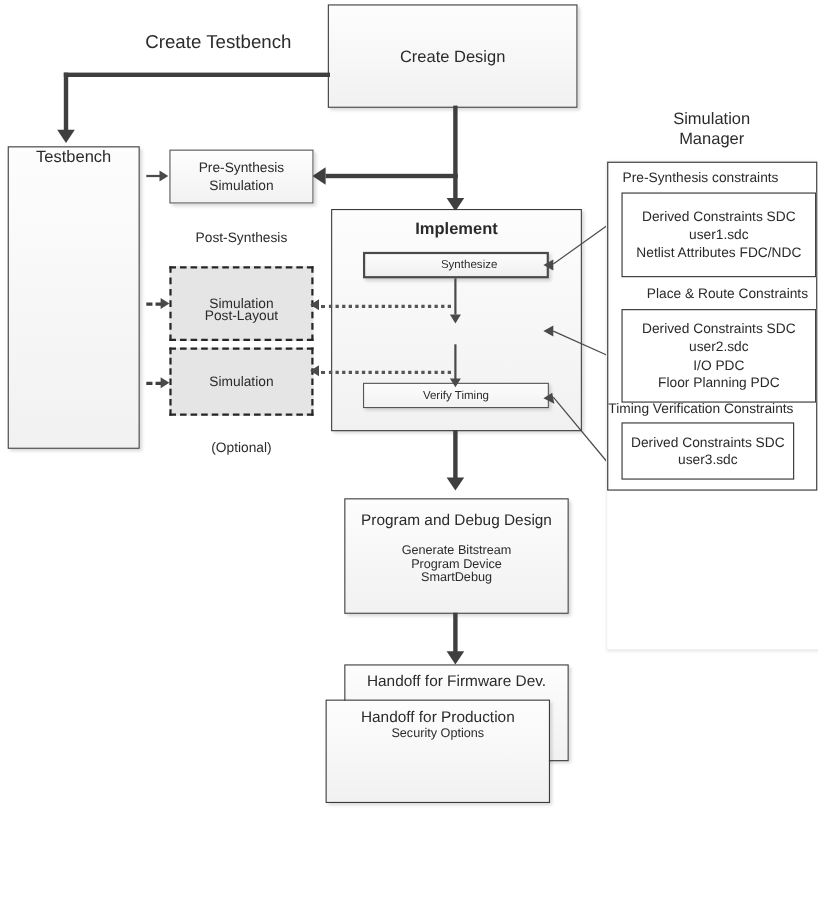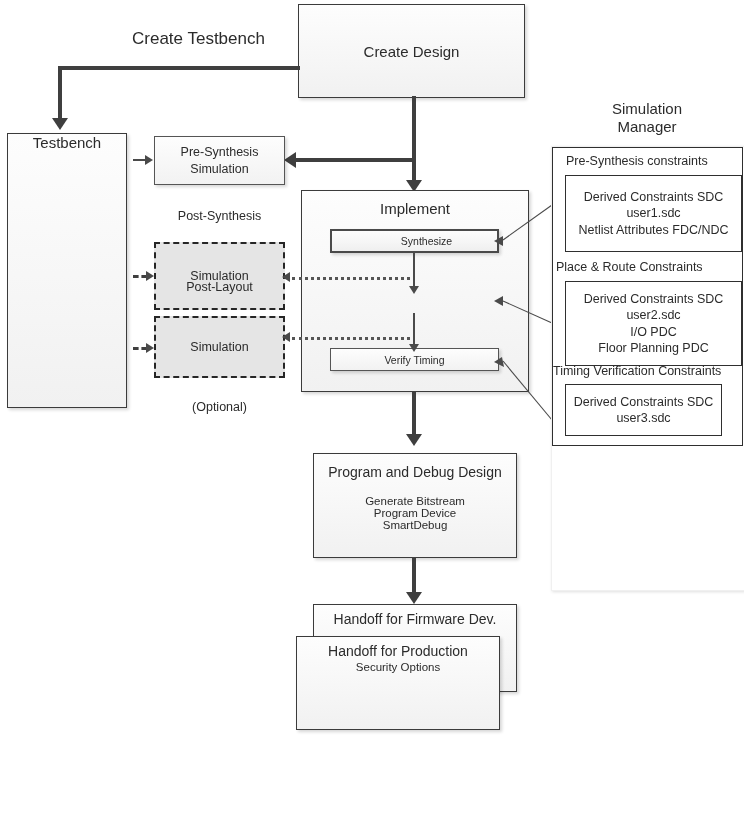--- a/index.html
+++ b/index.html
@@ -117,21 +117,21 @@
     <span class="title-sm">(Optional)</span>
   </div>
 
   <div class="box dashed" style="left:154px; top:316px; width:131px; height:62px; justify-content:center; line-height:1.3;">
     <span class="title-sm">Post-Layout</span>
     <span class="title-sm">Simulation</span>
     <span class="title-sm">(Optional)</span>
   </div>
 
   <div class="box plain shadowed" style="left:301px; top:190px; width:228px; height:202px; justify-content:flex-start;">
-    <span class="title-lg" style="margin-top:9px;">Implement</span>
+    <span class="title-lg" style="margin-top:9px;font-weight:bold;">Implement</span>
   </div>
 
   <div class="box thick shadowed" style="left:330px; top:229px; width:169px; height:24px; justify-content:center;">
     <span class="title-xs">Synthesize</span>
   </div>
   <div class="box thin shadowed" style="left:330px; top:348px; width:169px; height:23px; justify-content:center;">
     <span class="title-xs">Verify Timing</span>
   </div>
 
   <div class="ln thinv" style="left:413px; top:253px; height:33px;"></div>
@@ -189,21 +189,21 @@
   <div class="cm-outer" style="left:552px; top:147px; width:191px; height:299px;"></div>
 
   <div class="cm-head" style="left:566px; top:154px;">Pre-Synthesis  constraints</div>
   <div class="cm-tab" style="left:583px; top:175px; height:77px;"></div>
   <div class="cm-sub" style="left:565px; top:175px; width:177px; height:77px;">
     <span>Derived Constraints SDC</span>
     <span>user1.sdc</span>
     <span>Netlist Attributes FDC/NDC</span>
   </div>
 
-  <div class="cm-head" style="left:556px; top:260px;">Place &amp; Route Constraints</div>
+  <div class="cm-head" style="left:588px; top:260px;">Place &amp; Route Constraints</div>
   <div class="cm-tab" style="left:583px; top:281px; height:85px;"></div>
   <div class="cm-sub" style="left:565px; top:281px; width:177px; height:85px;">
     <span>Derived Constraints SDC</span>
     <span>user2.sdc</span>
     <span>I/O  PDC</span>
     <span>Floor Planning PDC</span>
   </div>
 
   <div class="cm-head" style="left:553px; top:364px;">Timing Verification Constraints</div>
   <div class="cm-tab" style="left:583px; top:384px; height:52px;"></div>

